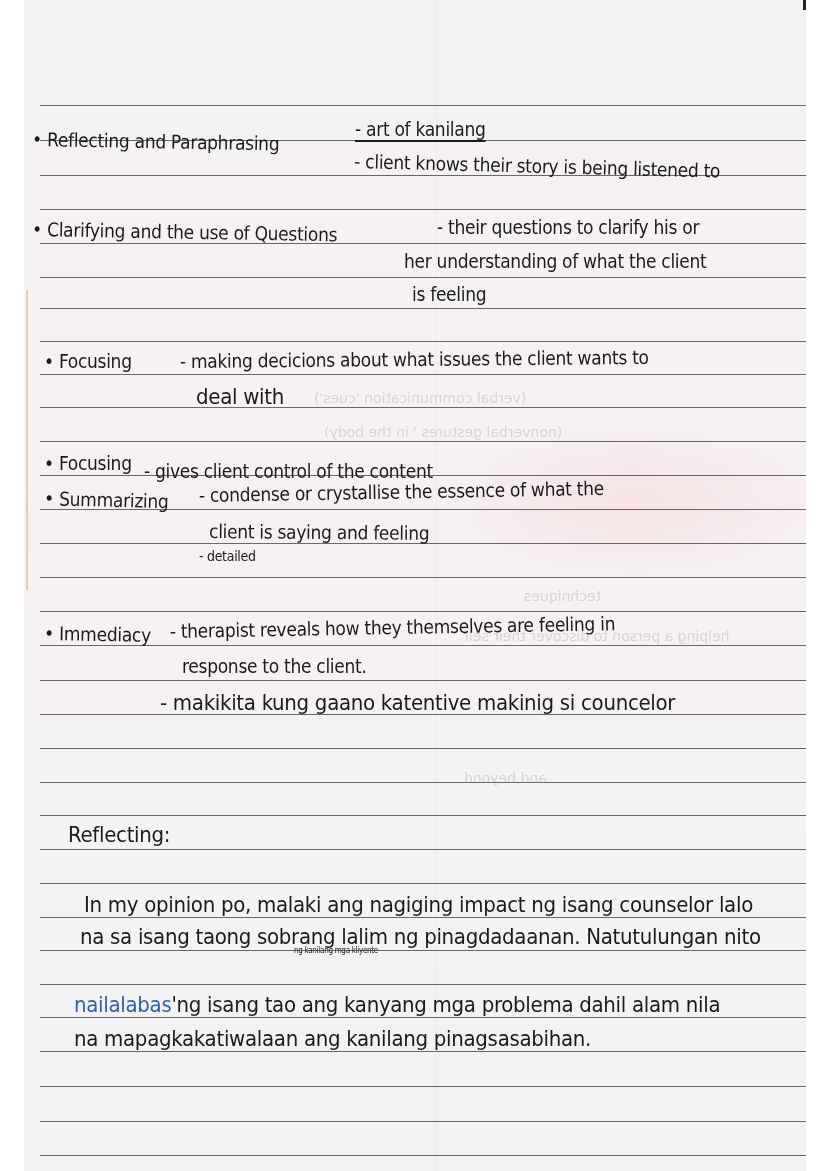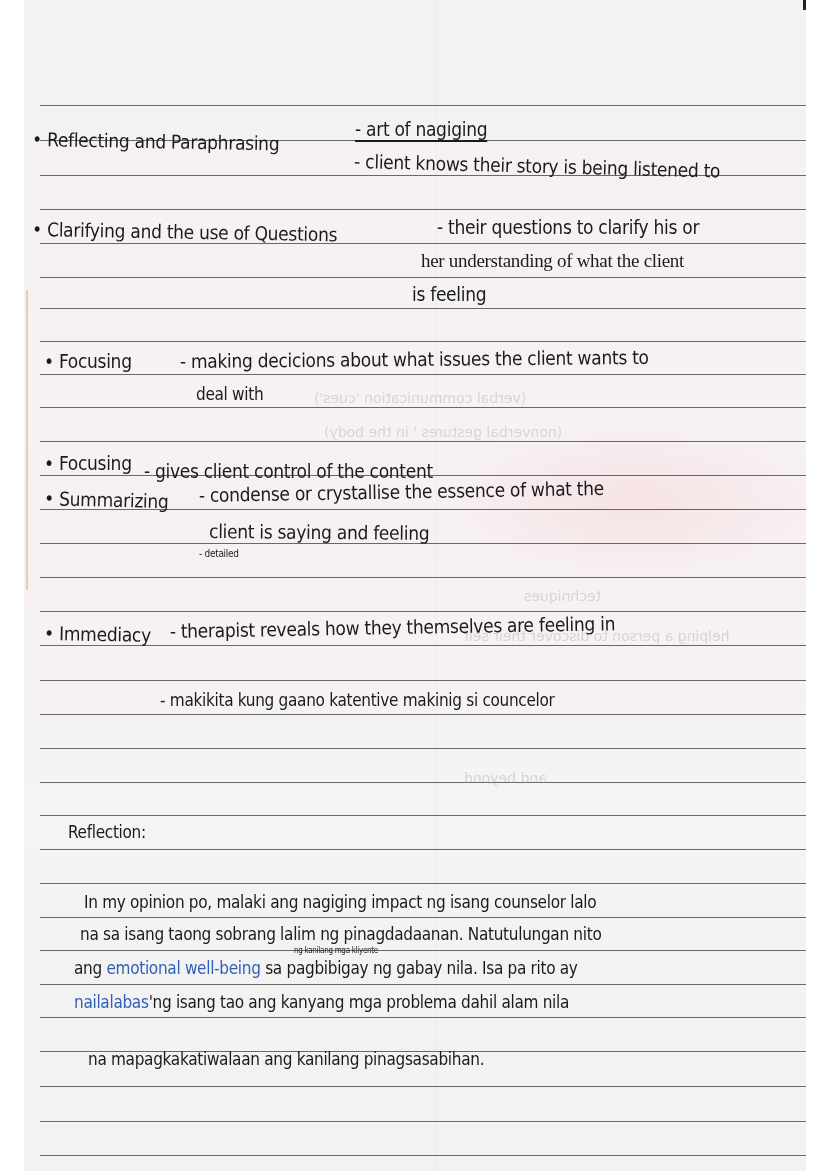--- a/index.html
+++ b/index.html
@@ -73,22 +73,22 @@
     .hw {
       position: absolute;
       font-family: "DejaVu Sans", sans-serif;
       font-stretch: condensed;
       color: #1b1b1d;
       white-space: nowrap;
       letter-spacing: -0.3px;
       transform-origin: left bottom;
     }
     .lg { font-size: 19px; }
-    .md { font-size: 17px; }
-    .sm { font-size: 10px; }
+    .md { font-size: 22px; }
+    .sm { font-size: 14px; }
     .xs { font-size: 8px; }
     .ul { text-decoration: underline; text-decoration-thickness: 2px; text-underline-offset: 4px; }
     .blue { color: #2f5fb8; }
     .ghost {
       position: absolute;
       font-family: "DejaVu Sans", sans-serif;
       color: #9d9aa0;
       opacity: 0.35;
       font-size: 14px;
       transform: scaleX(-1);
@@ -135,54 +135,50 @@
   <div class="rule" style="top:1121px"></div>
   <div class="rule" style="top:1155px"></div>
 
   <div class="ghost" style="left:290px; top:390px">(verbal communication 'cues')</div>
   <div class="ghost" style="left:300px; top:424px">(nonverbal gestures ' in the body)</div>
   <div class="ghost" style="left:500px; top:588px">techniques</div>
   <div class="ghost" style="left:440px; top:628px">helping a person to discover their self</div>
   <div class="ghost" style="left:440px; top:770px">and beyond</div>
 
   <div class="hw lg" style="left:8px; top:128px; transform: rotate(1deg);">• <span>Reflecting and Paraphrasing</span></div>
-  <div class="hw lg ul" style="left:331px; top:118px;">- art of nagiging</div>
+  <div class="hw lg ul" style="left:331px; top:118px;">- art of kanilang</div>
   <div class="hw lg" style="left:330px; top:150px; transform: rotate(1.5deg);">- client knows their story is being listened to</div>
 
   <div class="hw lg" style="left:8px; top:218px; transform: rotate(1deg);">• <span>Clarifying and the use of Questions</span></div>
   <div class="hw lg" style="left:413px; top:216px;">- their questions to clarify his or</div>
-  <div class="hw lg" style="left:397px; top:250px;font-family:Liberation Serif, serif;">her understanding of what the client</div>
+  <div class="hw lg" style="left:380px; top:250px;">her understanding of what the client</div>
   <div class="hw lg" style="left:388px; top:283px;">is feeling</div>
 
   <div class="hw lg" style="left:20px; top:350px;">• <span>Focusing</span></div>
   <div class="hw lg" style="left:156px; top:350px; transform: rotate(-0.5deg);">- making decicions about what issues the client wants to</div>
   <div class="hw md" style="left:172px; top:384px;">deal with</div>
 
   <div class="hw lg" style="left:20px; top:452px;">• <span>Focusing</span></div>
   <div class="hw lg" style="left:120px; top:452px;margin-top:8px;">- gives client control of the content</div>
 
   <div class="hw lg" style="left:20px; top:487px; transform: rotate(1.5deg);">• <span>Summarizing</span></div>
   <div class="hw lg" style="left:175px; top:484px; transform: rotate(-1deg);">- condense or crystallise the essence of what the</div>
   <div class="hw lg" style="left:185px; top:520px; transform: rotate(0.5deg);">client is saying and feeling</div>
   <div class="hw sm" style="left:175px; top:548px;">- detailed</div>
 
   <div class="hw lg" style="left:20px; top:622px; transform: rotate(1deg);">• <span>Immediacy</span></div>
   <div class="hw lg" style="left:146px; top:620px; transform: rotate(-1deg);">- therapist reveals how they themselves are feeling in</div>
+  <div class="hw lg" style="left:158px; top:655px;">response to the client.</div>
   <div class="hw md" style="left:136px; top:690px;">- makikita kung gaano katentive makinig si councelor</div>
 
-  <div class="hw md" style="left:44px; top:822px;">Reflection:</div>
+  <div class="hw md" style="left:44px; top:822px;">Reflecting:</div>
 
   <div class="hw md" style="left:60px; top:892px;">In my opinion po, malaki ang nagiging impact ng isang counselor lalo</div>
   <div class="hw md" style="left:56px; top:924px;">na sa isang taong sobrang lalim ng pinagdadaanan. Natutulungan nito</div>
   <div class="hw xs" style="left:270px; top:946px;">ng kanilang mga kliyente</div>
-  <div class="hw md" style="left:50px; top:958px;">
-    <span>ang</span>
-    <span class="blue">emotional well-being</span>
-    <span>sa pagbibigay ng gabay nila. Isa pa rito ay</span>
-  </div>
   <div class="hw md" style="left:50px; top:992px;">
     <span class="blue">nailalabas</span><span>'ng isang tao ang kanyang mga problema dahil alam nila</span>
   </div>
-  <div class="hw md" style="left:64px; top:1026px;margin-top:23px;">na mapagkakatiwalaan ang kanilang pinagsasabihan.</div>
+  <div class="hw md" style="left:50px; top:1026px;">na mapagkakatiwalaan ang kanilang pinagsasabihan.</div>
 </div>
 
 <div class="edge-right"></div>
 <div class="edge-mark"></div>
 
 </body></html>

